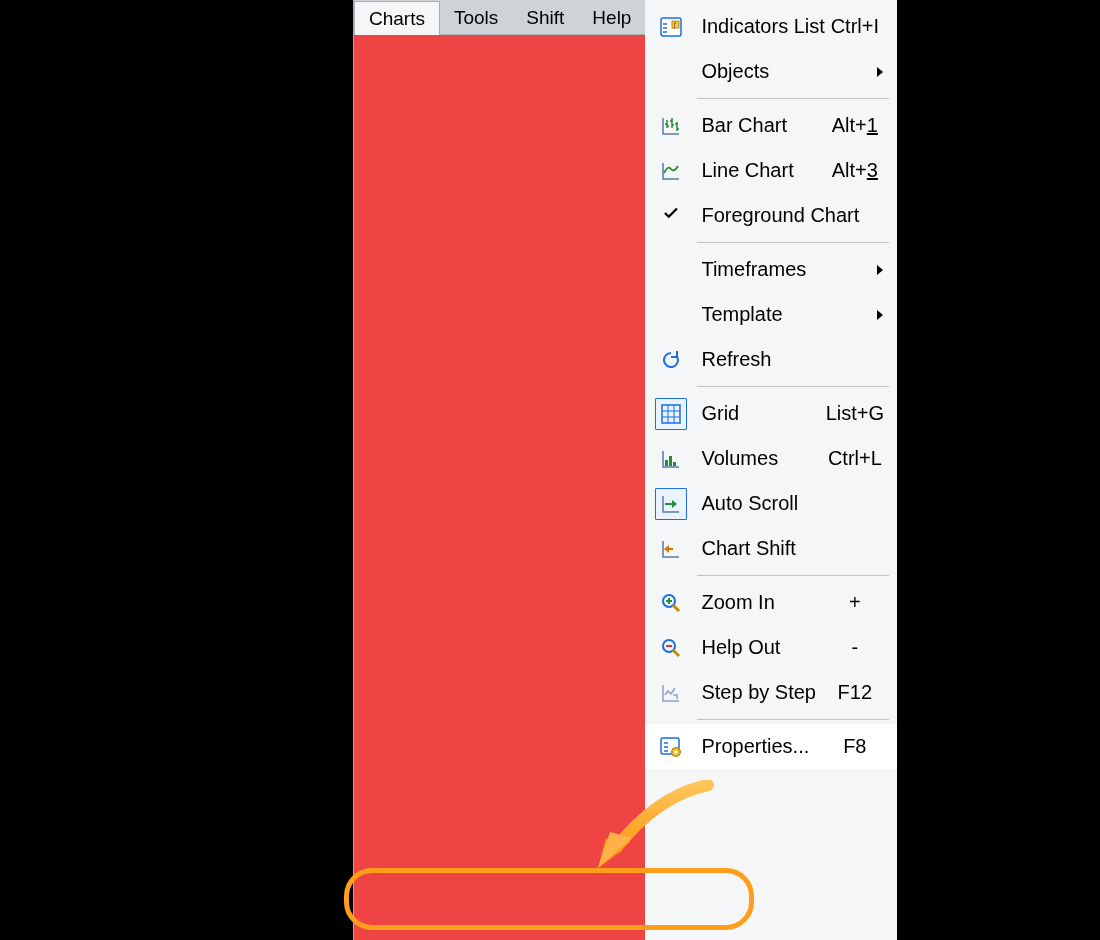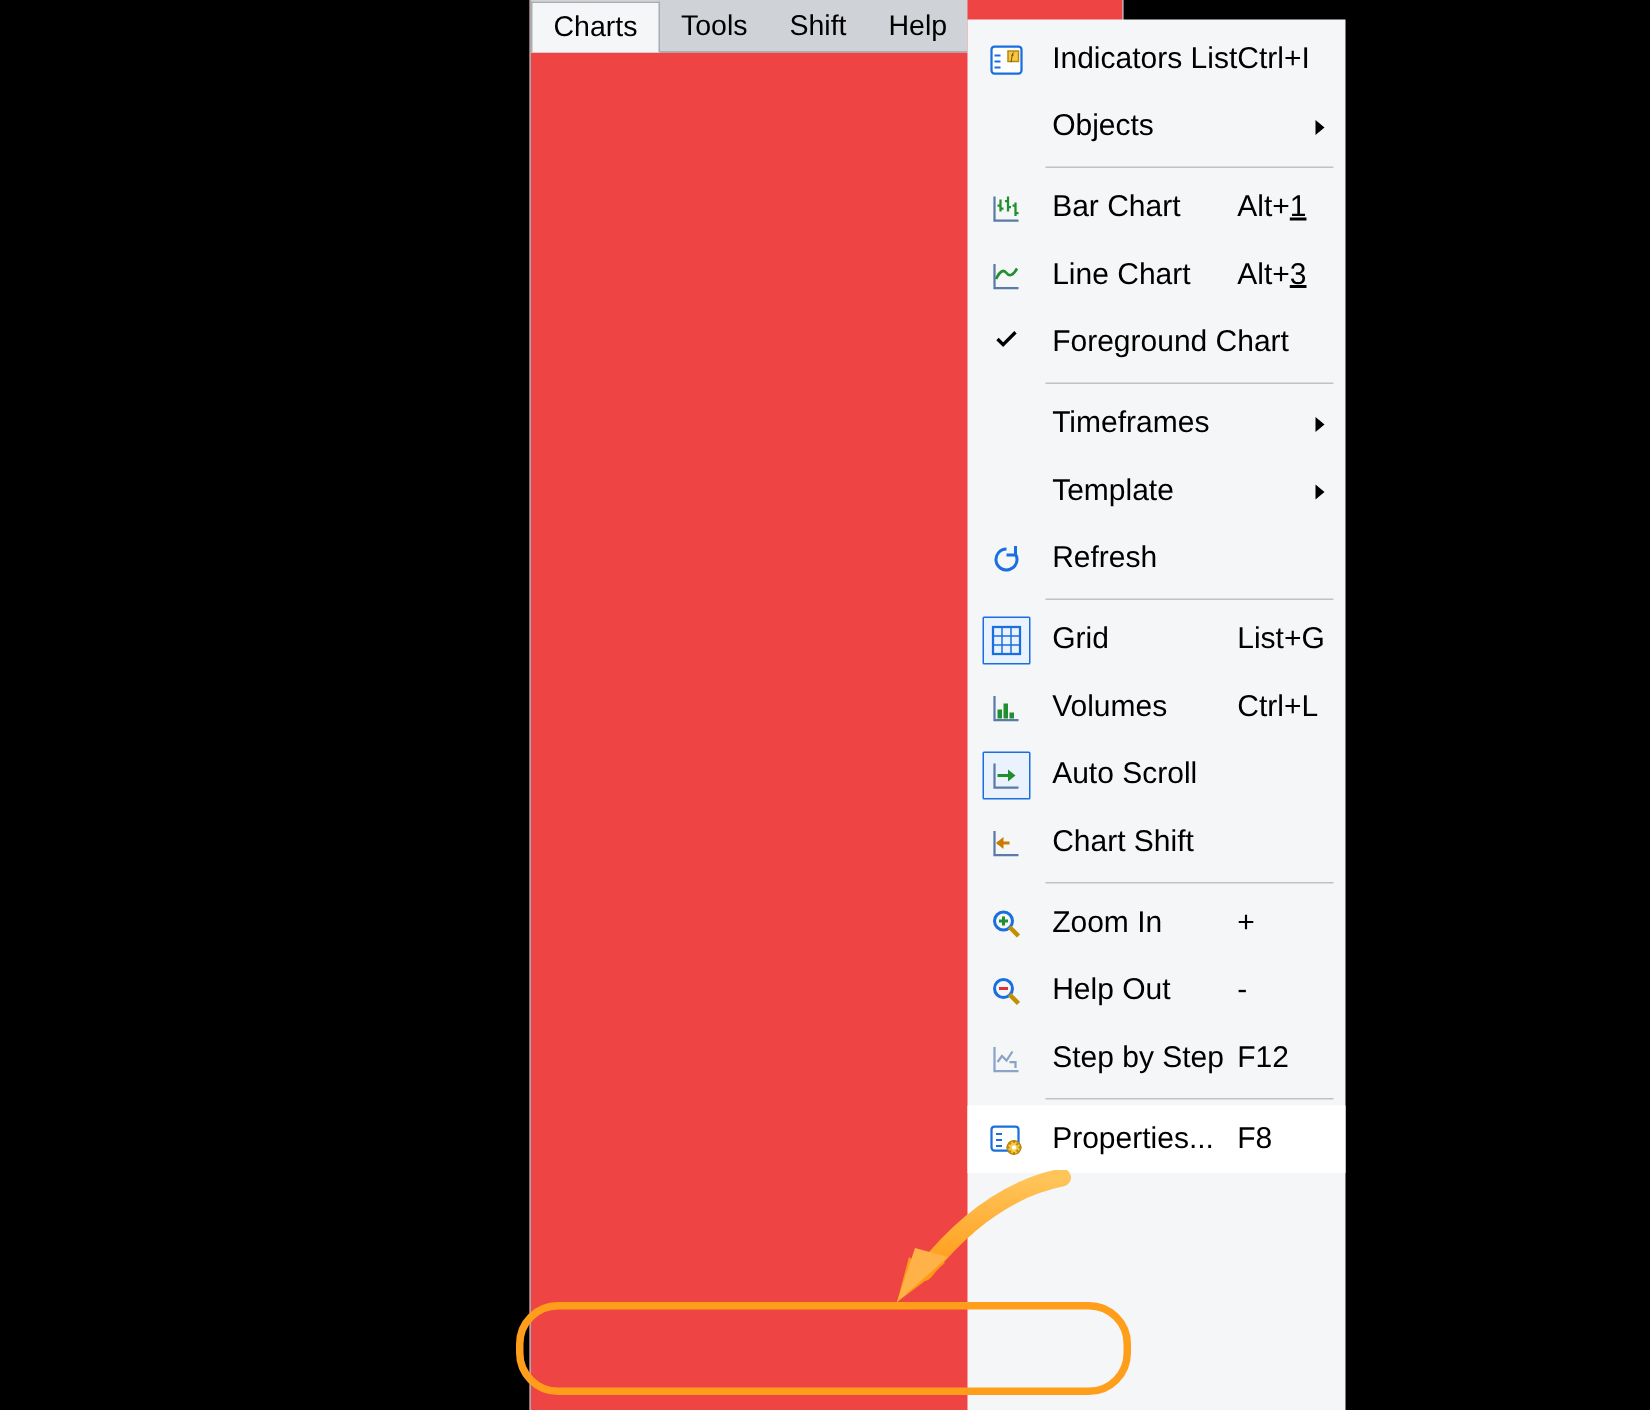--- a/index.html
+++ b/index.html
@@ -50,21 +50,20 @@
   }
 
   
   .menu {
     flex: 1;
     background: #f5f6f7;
     border-top: none;
     display: flex;
     flex-direction: column;
     padding-top: 4px;
-    margin-top: 13px;
   }
   .menu-row {
     display: flex;
     align-items: center;
     height: 45px;
     padding: 0 12px 0 0;
     white-space: nowrap;
     position: relative;
   }
   .icon-cell {
@@ -87,21 +86,21 @@
     background: #eaf2fd;
     border-radius: 1px;
   }
   .label-cell {
     flex: 1;
     font-size: 20px;
     padding-left: 4px;
   }
   .shortcut-cell {
     font-size: 20px;
-    text-align: left;
+    text-align: center;
     min-width: 60px;
   }
   .submenu-arrow {
     width: 0; height: 0;
     border-top: 5px solid transparent;
     border-bottom: 5px solid transparent;
     border-left: 6px solid #000;
     margin-right: 2px;
   }
   .sep {

